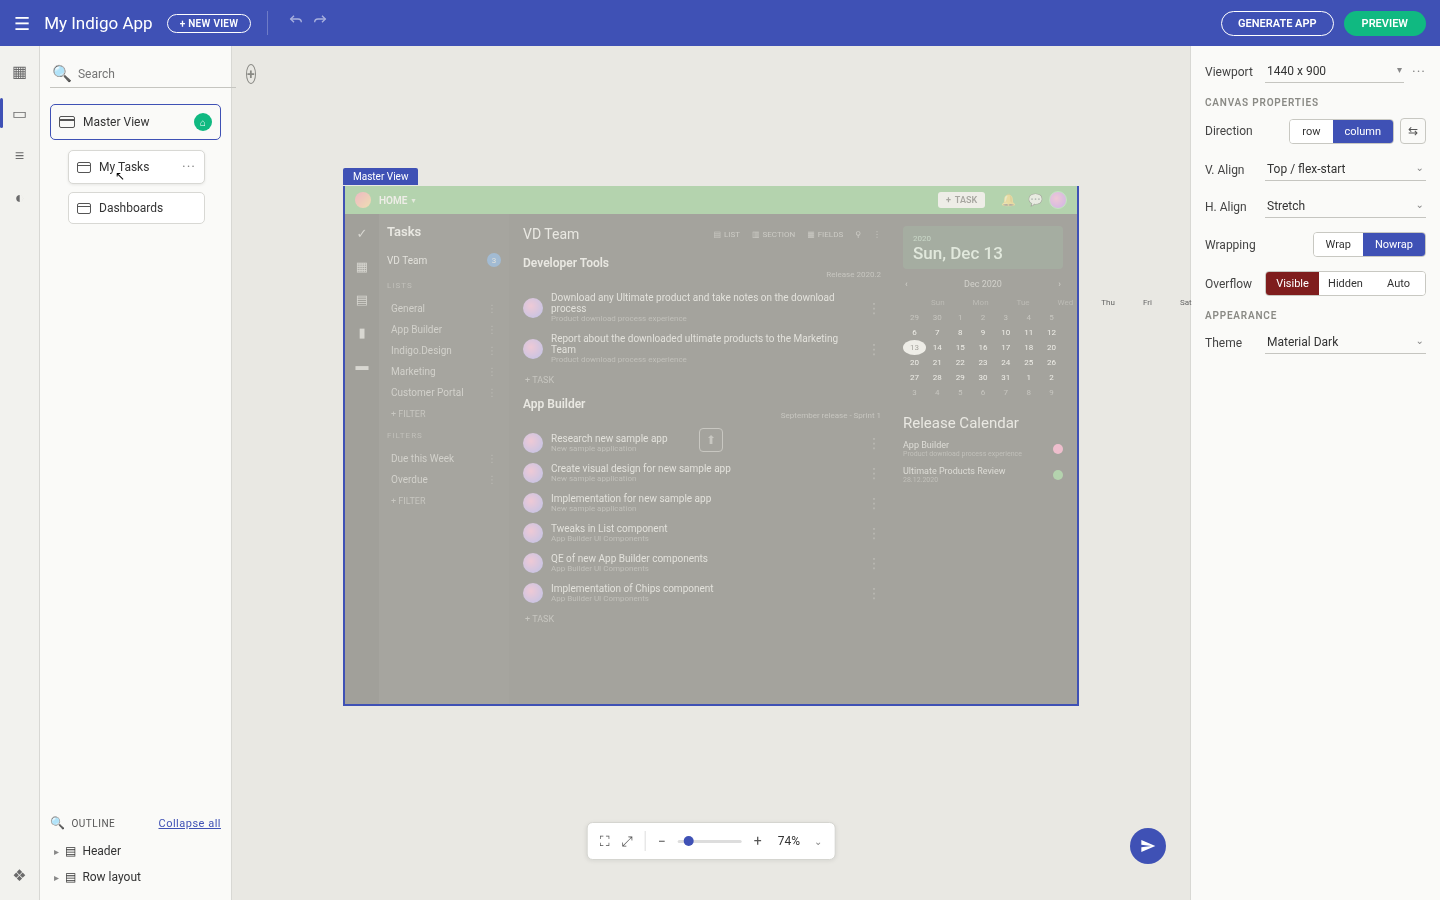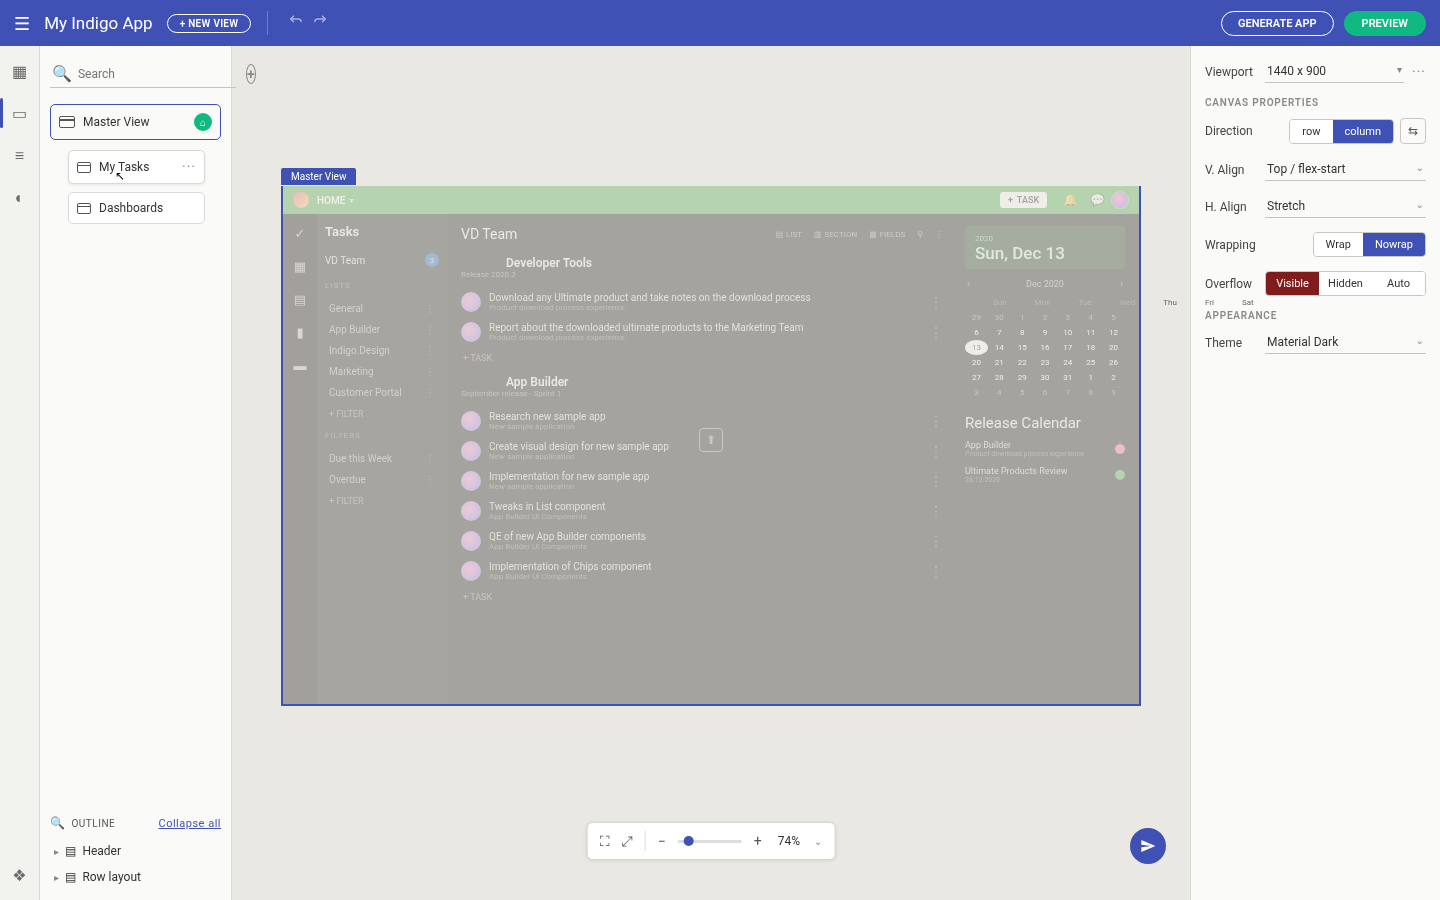--- a/index.html
+++ b/index.html
@@ -51,21 +51,21 @@
     .outline-head{display:flex;align-items:center;font-size:10px;color:#555;letter-spacing:.5px;margin-bottom:8px;}
     .outline-head .mag{margin-right:6px;font-size:12px;}
     .collapse-link{margin-left:auto;font-size:11px;color:#3f51b5;text-decoration:underline;cursor:pointer;}
     .outline-item{display:flex;align-items:center;padding:6px 4px;font-size:12px;color:#333;cursor:pointer;}
     .outline-item .chev{font-size:10px;margin-right:6px;color:#888;}
     .outline-item .oic{margin-right:6px;font-size:12px;}
     
     
     .canvas-area{flex:1;position:relative;display:flex;align-items:flex-start;justify-content:center;padding-top:140px;}
     .canvas-label{position:absolute;background:#3f51b5;color:#fff;font-size:10px;padding:3px 10px;border-radius:2px 2px 0 0;}
-    .canvas-frame{position:relative;width:860px;background:#1e1e1e;border:2px solid #3f51b5;border-top:none;margin-top:0;}
+    .canvas-frame{position:relative;width:736px;background:#1e1e1e;border:2px solid #3f51b5;border-top:none;margin-top:0;}
     .canvas-frame::before{content:'';position:absolute;inset:0;background:rgba(230,228,220,.68);pointer-events:none;z-index:5;}
     
     
     .app-header{height:28px;background:#4caf50;display:flex;align-items:center;padding:0 10px;font-size:10px;color:#fff;}
     .app-header .logo{width:16px;height:16px;background:linear-gradient(135deg,#ff5f8d,#ffd05f);border-radius:50%;margin-right:8px;}
     .app-header .home{font-weight:600;margin-right:4px;}
     .app-header .chev{font-size:8px;opacity:.8;}
     .app-header .sp{flex:1;}
     .task-btn{background:#fff;color:#222;padding:3px 8px;border-radius:3px;font-size:9px;font-weight:600;display:flex;align-items:center;margin-right:10px;}
     .task-btn::before{content:'+';margin-right:4px;font-weight:700;}
@@ -83,22 +83,22 @@
     .side-item .d{margin-left:auto;color:#666;}
     .filter-btn{color:#888;font-size:9px;margin:6px 0 12px 4px;}
     .filter-btn::before{content:'+ ';}
     
     .app-main{flex:1;background:#1a1a1a;color:#ccc;padding:12px 14px;display:flex;gap:22px;}
     .tasks-col{flex:1;}
     .tasks-head{display:flex;align-items:center;margin-bottom:14px;}
     .tasks-head .ttl{font-size:14px;color:#eee;}
     .tasks-head .sp{flex:1;}
     .thopt{font-size:8px;color:#999;margin-left:12px;display:flex;align-items:center;gap:3px;}
-    .group-h{font-size:12px;color:#eee;font-weight:600;margin-top:6px;margin-left:45px;}
-    .group-sub{font-size:8px;color:#888;margin-bottom:8px;}
+    .group-h{font-size:12px;color:#eee;font-weight:600;margin-top:6px;}
+    .group-sub{font-size:8px;color:#888;margin-bottom:8px;text-align:right;}
     .task-row{display:flex;align-items:center;padding:5px 0;}
     .task-row .av{width:20px;height:20px;border-radius:50%;background:radial-gradient(circle at 40% 40%,#ff8fc7,#6b7cff);margin-right:8px;flex-shrink:0;}
     .task-row .tx{flex:1;}
     .task-row .t1{font-size:10px;color:#ddd;}
     .task-row .t2{font-size:8px;color:#777;}
     .task-row .m{color:#666;font-size:14px;margin-left:6px;}
     .add-task{font-size:9px;color:#888;margin:6px 0 12px 2px;}
     .add-task::before{content:'+ ';}
     .upload-ic{position:absolute;left:50%;top:49%;transform:translate(-50%,-50%);width:24px;height:24px;border:1.5px solid #888;border-radius:4px;display:flex;align-items:center;justify-content:center;color:#888;font-size:12px;}
     

